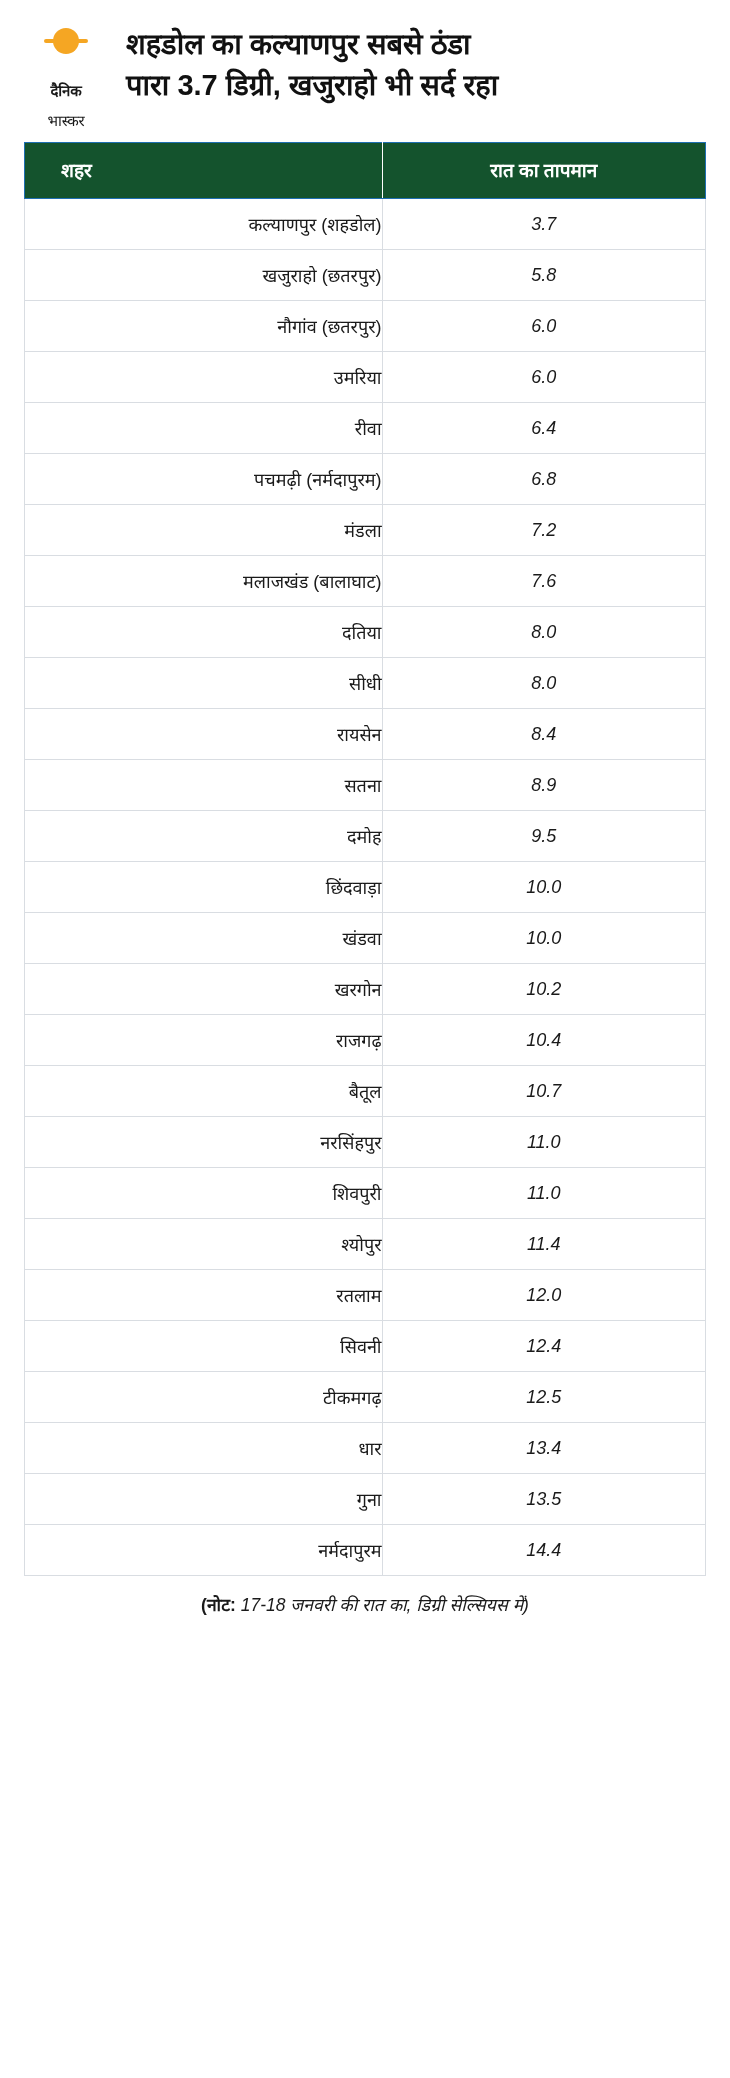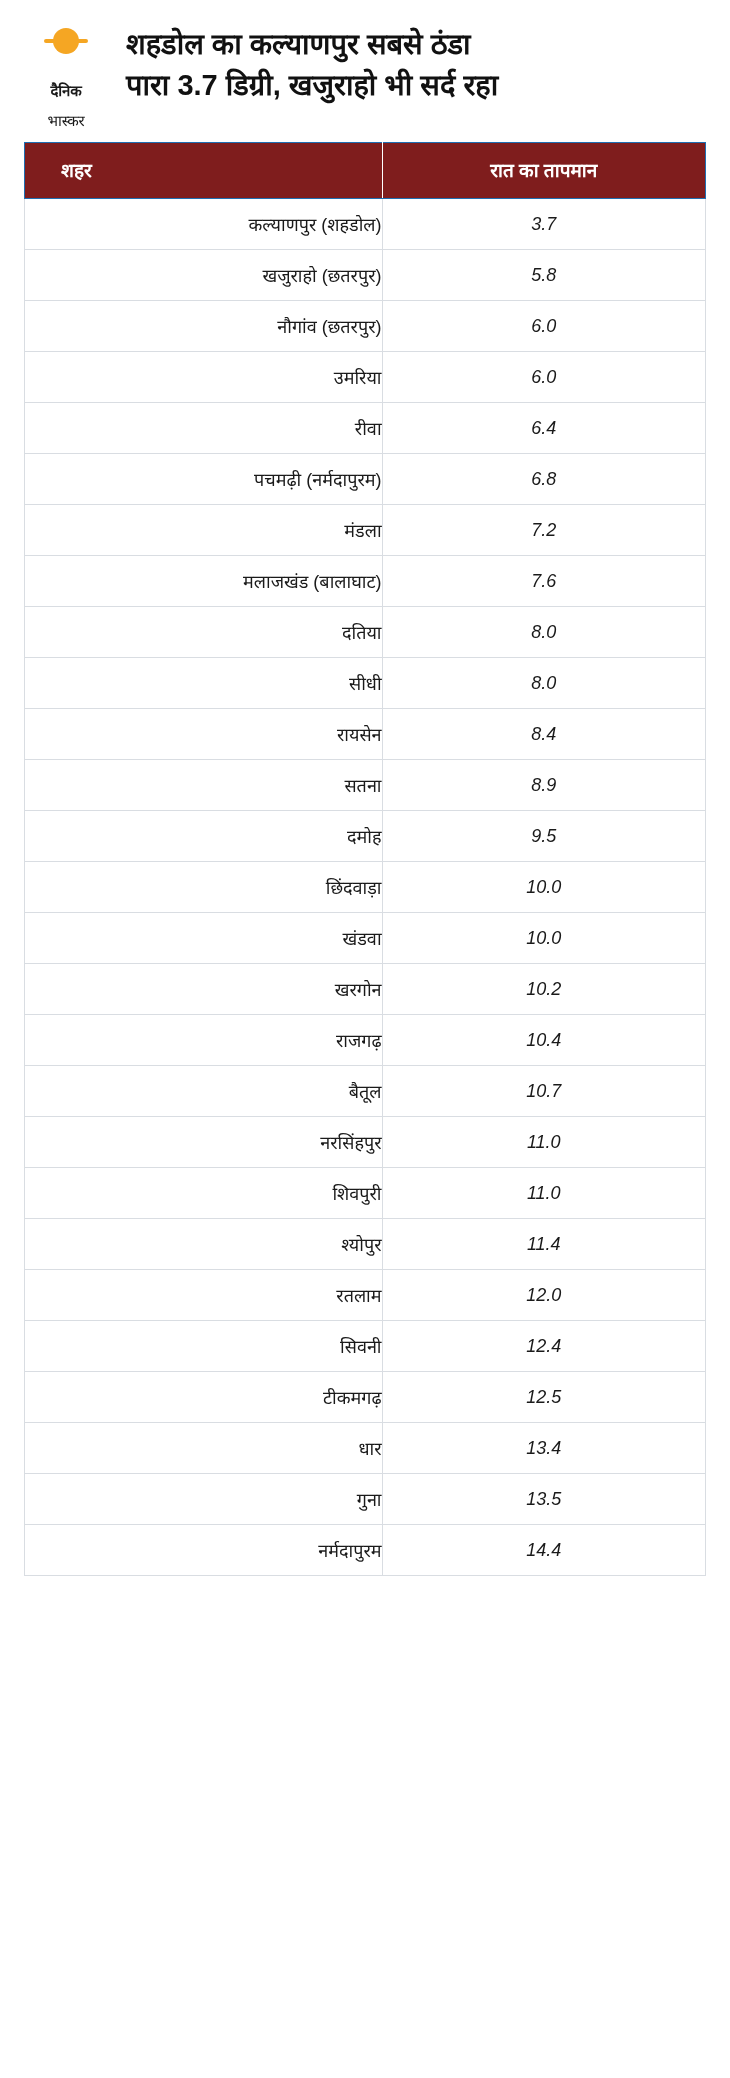--- a/index.html
+++ b/index.html
@@ -77,21 +77,21 @@
     white-space: nowrap;
   }
 
   
   .table {
     width: 100%;
     border-collapse: collapse;
     table-layout: fixed;
   }
   .table thead th {
-    background: #7f1d1d;
+    background: #14532d;
     color: #ffffff;
     font-size: 19px;
     font-weight: bold;
     padding: 14px 0 15px 0;
     border: 1px solid #1f6fb2;
   }
   .table thead th.col-city {
     text-align: left;
     padding-left: 36px;
     width: 50%;
@@ -259,14 +259,18 @@
           <td class="city">गुना</td>
           <td class="temp">13.5</td>
         </tr>
         <tr>
           <td class="city">नर्मदापुरम</td>
           <td class="temp">14.4</td>
         </tr>
       </tbody>
   </table>
 
+  <div class="footnote">
+    <b>(नोट:</b>
+    <span>17-18 जनवरी की रात का, डिग्री सेल्सियस में)</span>
+  </div>
 
 </div>
 
 </body></html>

